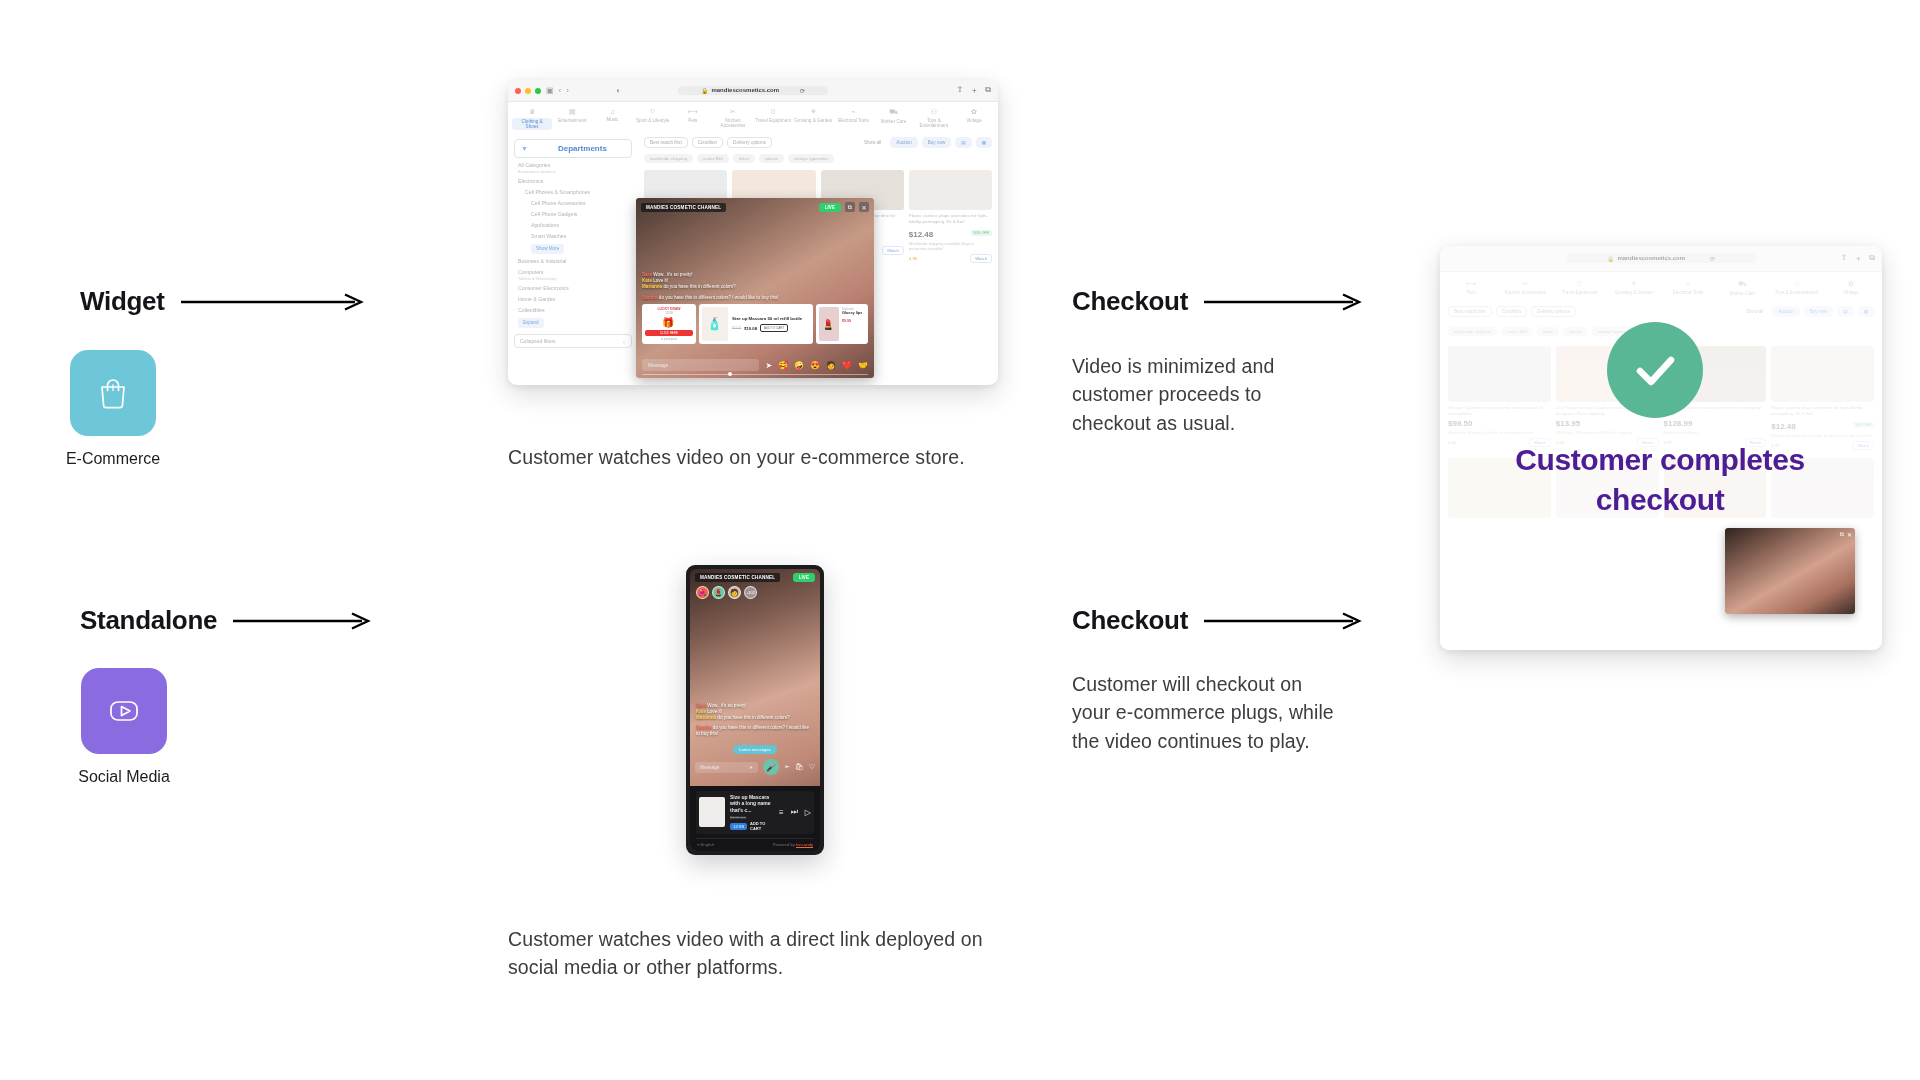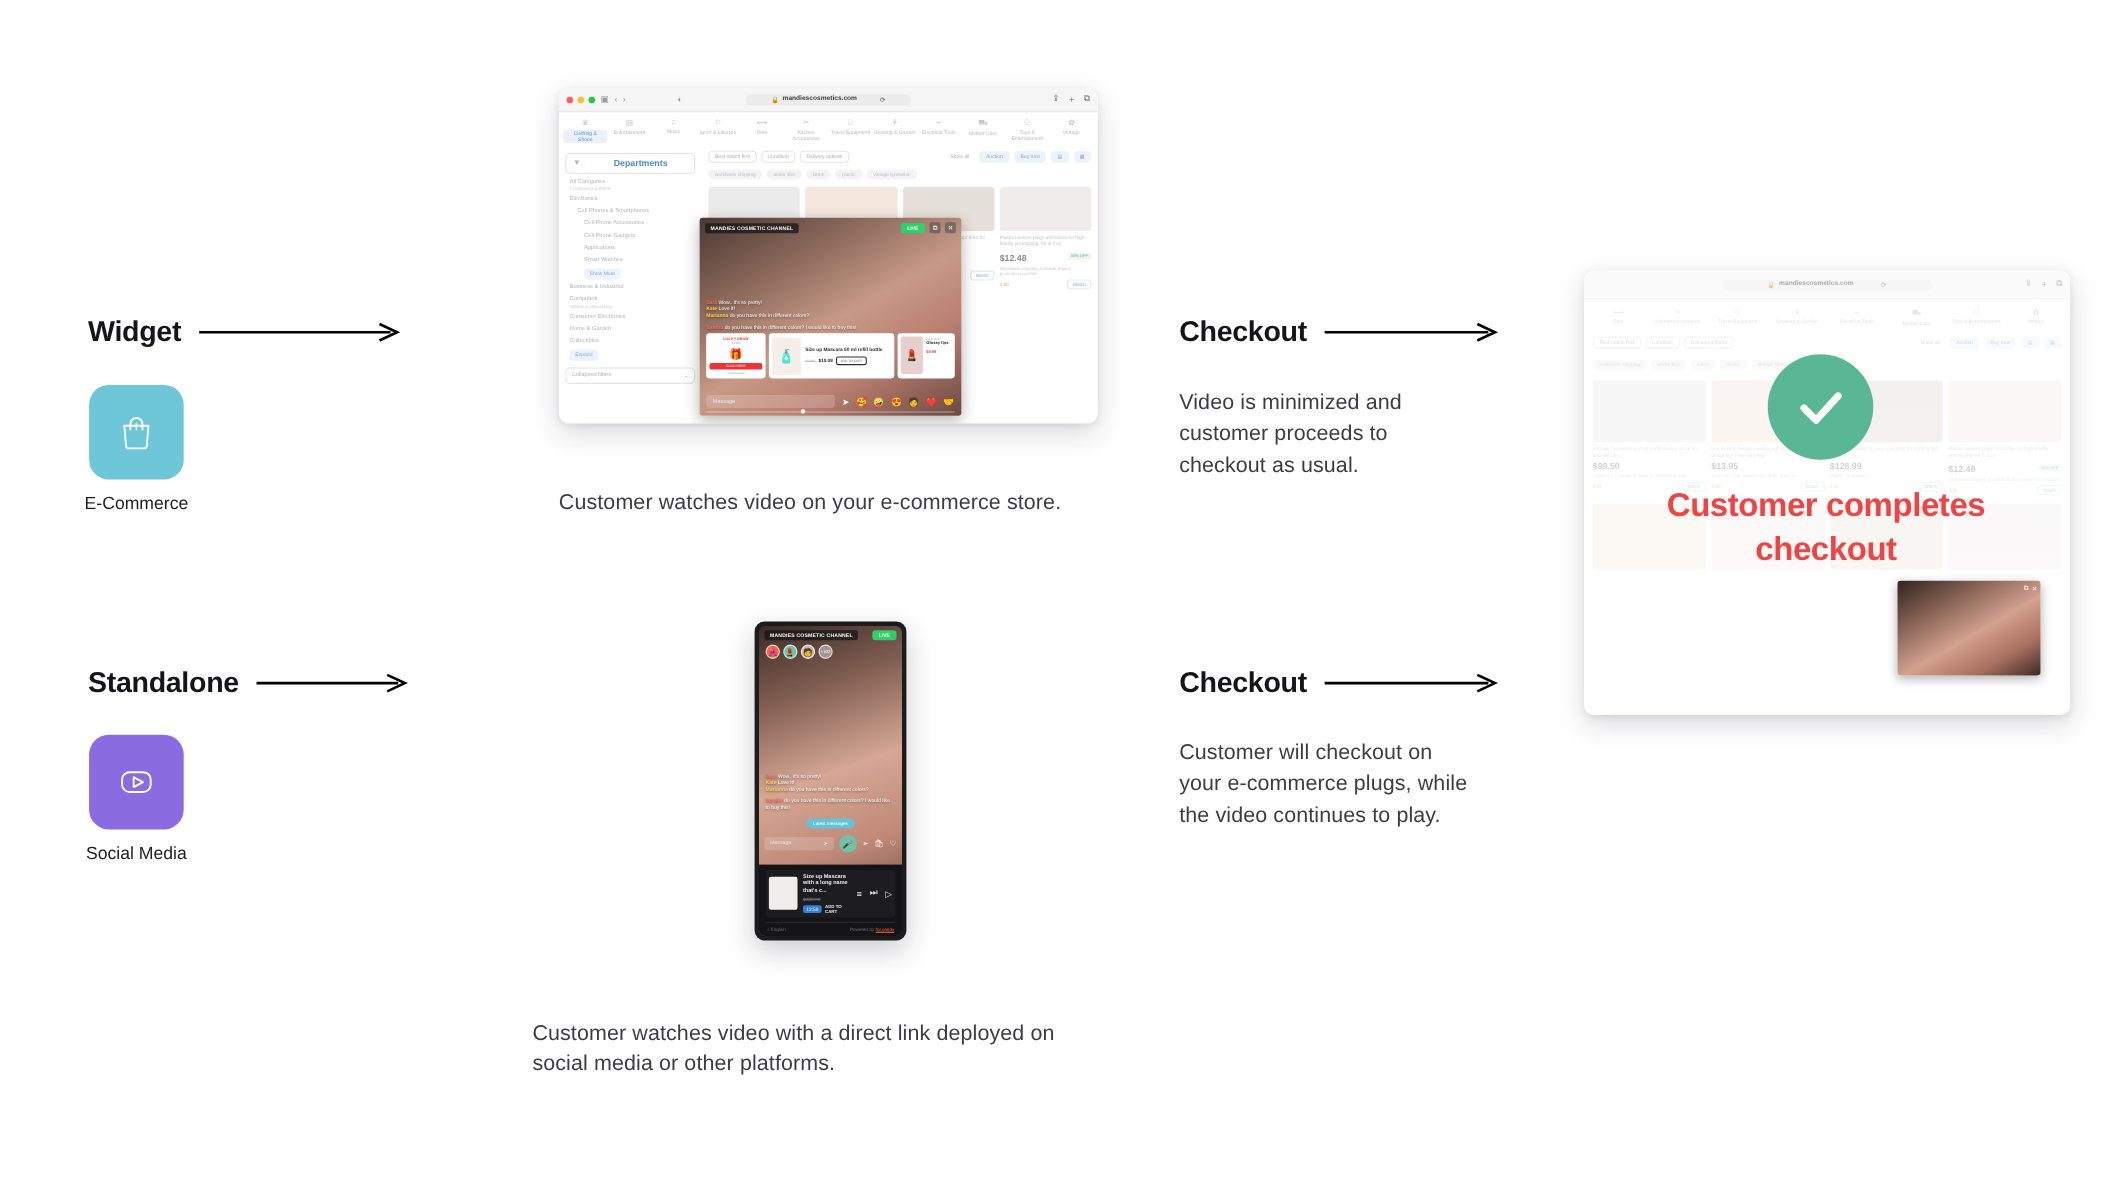--- a/index.html
+++ b/index.html
@@ -155,21 +155,21 @@
   .ph-actions { display:flex; align-items:center; gap:7px; color:#e4e4e8; font-size:8px; }
   .mic { width: 16px; height: 16px; border-radius: 50%; background: #6cc4a8; display:flex; align-items:center; justify-content:center; font-size:8px; color:#fff; }
 
   
   .check-circle {
     position: absolute; width: 96px; height: 96px; border-radius: 50%;
     background: #5ab795; display: flex; align-items: center; justify-content: center;
   }
   .big-title {
     position: absolute; text-align: center; font-size: 30px; font-weight: bold;
-    color: #ef4444; line-height: 1.32; letter-spacing: -0.4px;
+    color: #4c1d95; line-height: 1.32; letter-spacing: -0.4px;
   }
   .pip {
     position: absolute; border-radius: 3px; overflow: hidden;
     background: linear-gradient(150deg,#30241f 0%,#7d5a4e 25%,#d3a18d 55%,#a9715f 78%,#3b2b25 100%);
     box-shadow: 0 3px 10px rgba(0,0,0,.3);
   }
   .pip-ctl { position: absolute; top: 3px; right: 3px; display: flex; gap: 3px; color: #fff; font-size: 6px; }
   .white-fade {
     position: absolute; inset: 0;
     background: linear-gradient(180deg, rgba(255,255,255,.55) 0%, rgba(255,255,255,.68) 100%);
@@ -182,21 +182,21 @@
 <div class="stage">
 
   <div class="step-head" style="left:80px; top:286px;">
     <span class="step-title">Widget</span>
     <svg class="arrow" width="185" height="18" viewBox="0 0 185 18">
       <line x1="0" y1="9" x2="174" y2="9" stroke="#000" stroke-width="2.4"></line>
       <polyline points="164,1.5 180,9 164,16.5" fill="none" stroke="#000" stroke-width="2.4"></polyline>
     </svg>
   </div>
 
-  <div class="tiles" style="left:80px; top:350px;">
+  <div class="tiles" style="left:69px; top:350px;">
     <div class="tile-wrap">
       <div class="tile" style="background:#6ec6d9;">
         <svg width="40" height="40" viewBox="0 0 40 40">
           <path d="M9 14 h22 l-1.6 18.5 a2.4 2.4 0 0 1 -2.4 2.1 h-14 a2.4 2.4 0 0 1 -2.4 -2.1 Z" fill="none" stroke="#fff" stroke-width="1.7" stroke-linejoin="round"></path>
           <path d="M14.5 17.5 V12.5 a5.5 5.5 0 0 1 11 0 V17.5" fill="none" stroke="#fff" stroke-width="1.7" stroke-linecap="round"></path>
           <path d="M20 12 v5.5" fill="none" stroke="#fff" stroke-width="1.3" stroke-linecap="round"></path>
         </svg>
       </div>
       <div class="tile-label">E-Commerce</div>
     </div>
@@ -479,21 +479,21 @@
           </div>
         </div>
         <div class="ph-foot">
           <span><span>⌖</span> <span>English</span></span>
           <span><span>Powered by</span> <span style="color:#f0683c;text-decoration:underline;">for.candy</span></span>
         </div>
       </div>
     </div>
   </div>
 
-  <div class="caption" style="left:484px; top:925px; width:520px;">Customer watches video with a direct link deployed on social media or other platforms.</div>
+  <div class="caption" style="left:508px; top:925px; width:520px;">Customer watches video with a direct link deployed on social media or other platforms.</div>
 
   <div class="step-head" style="left:1072px; top:286px;">
     <span class="step-title">Checkout</span>
     <svg class="arrow" width="160" height="18" viewBox="0 0 160 18">
       <line x1="0" y1="9" x2="149" y2="9" stroke="#000" stroke-width="2.4"></line>
       <polyline points="139,1.5 155,9 139,16.5" fill="none" stroke="#000" stroke-width="2.4"></polyline>
     </svg>
   </div>
   <div class="caption" style="left:1072px; top:352px; width:270px;">Video is minimized and customer proceeds to checkout as usual.</div>
 

